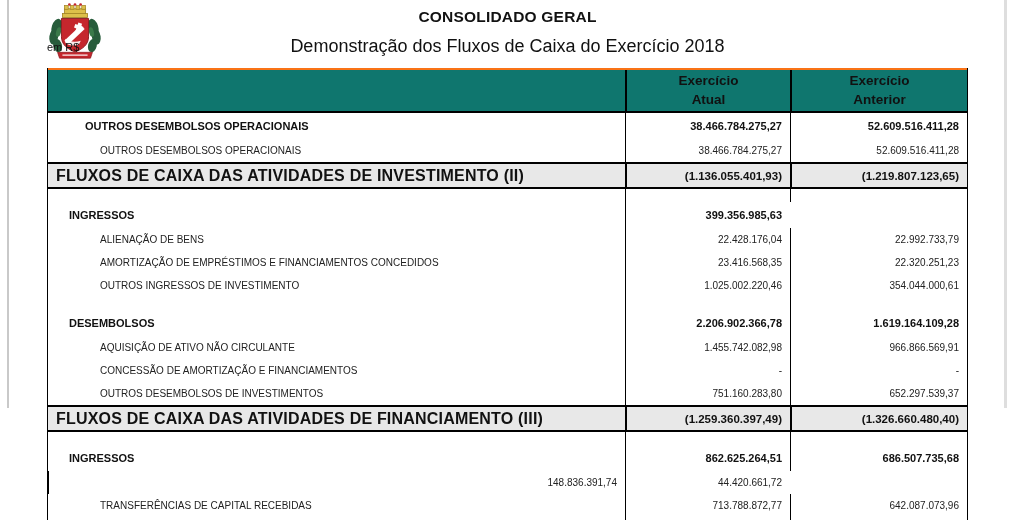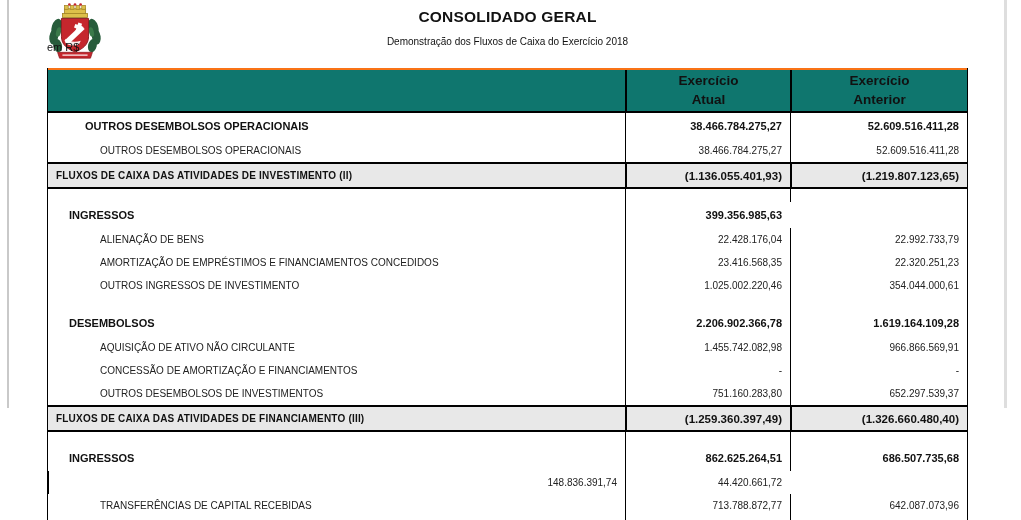--- a/index.html
+++ b/index.html
@@ -8,21 +8,21 @@
   .screen { position:relative; width:1021px; height:408px; background:#fff; }
 
   .edge-line { position:absolute; top:0; bottom:0; }
   .edge-left  { left:7px;  width:2px; background:#c9c9c9; }
   .edge-right { left:1004px; width:3px; background:#dedede; }
 
   .logo { position:absolute; left:44px; top:2px; width:62px; height:60px; }
 
   .hdr-title, .hdr-subtitle, .hdr-currency { position:absolute; left:47px; width:921px; }
   .hdr-title    { top:8px;  text-align:center; font-size:15.5px; font-weight:700; letter-spacing:.2px; }
-  .hdr-subtitle { top:36px; text-align:center; font-size:10px; }
+  .hdr-subtitle { top:36px; text-align:center; font-size:18px; }
   .hdr-currency { top:41px; font-size:11px; }
 
   .tbl { position:absolute; left:47px; top:68px; width:921px; height:452px;
          border-left:1px solid #000; border-right:1px solid #000;
          display:flex; flex-direction:column; }
 
   .thead { display:grid; grid-template-columns:577px 165px 177px; height:45px;
            background:#0f766e; border-top:2px solid #f97316; border-bottom:2px solid #000;
            flex:0 0 auto; }
   .thead .hval { border-left:2px solid #000; display:flex; flex-direction:column;
@@ -40,21 +40,21 @@
 
   .row.category { height:26px; }
   .row.category .lbl, .row.category .val { font-weight:700; font-size:11px; }
   .row.item { height:23px; }
   .row.item .lbl, .row.item .val { font-size:10px; color:#222; }
   .row.spacer { height:13px; }
   .row.fill { flex:1; }
 
   .row.section { height:27px; background:#e8e8e8;
                  border-top:2px solid #000; border-bottom:2px solid #000; }
-  .row.section .lbl { font-weight:700; font-size:10px; letter-spacing:.2px; }
+  .row.section .lbl { font-weight:700; font-size:16px; letter-spacing:.2px; }
   .row.section .val { border-left:2px solid #000; font-weight:700; font-size:11.5px; }
 
   .lvl0 .lbl { padding-left:8px; }
   .lvl1 .lbl { padding-left:21px; }
   .lvl2 .lbl { padding-left:37px; }
   .lvl3 .lbl { padding-left:52px; }
 </style>
 </head>
 <body>
 

